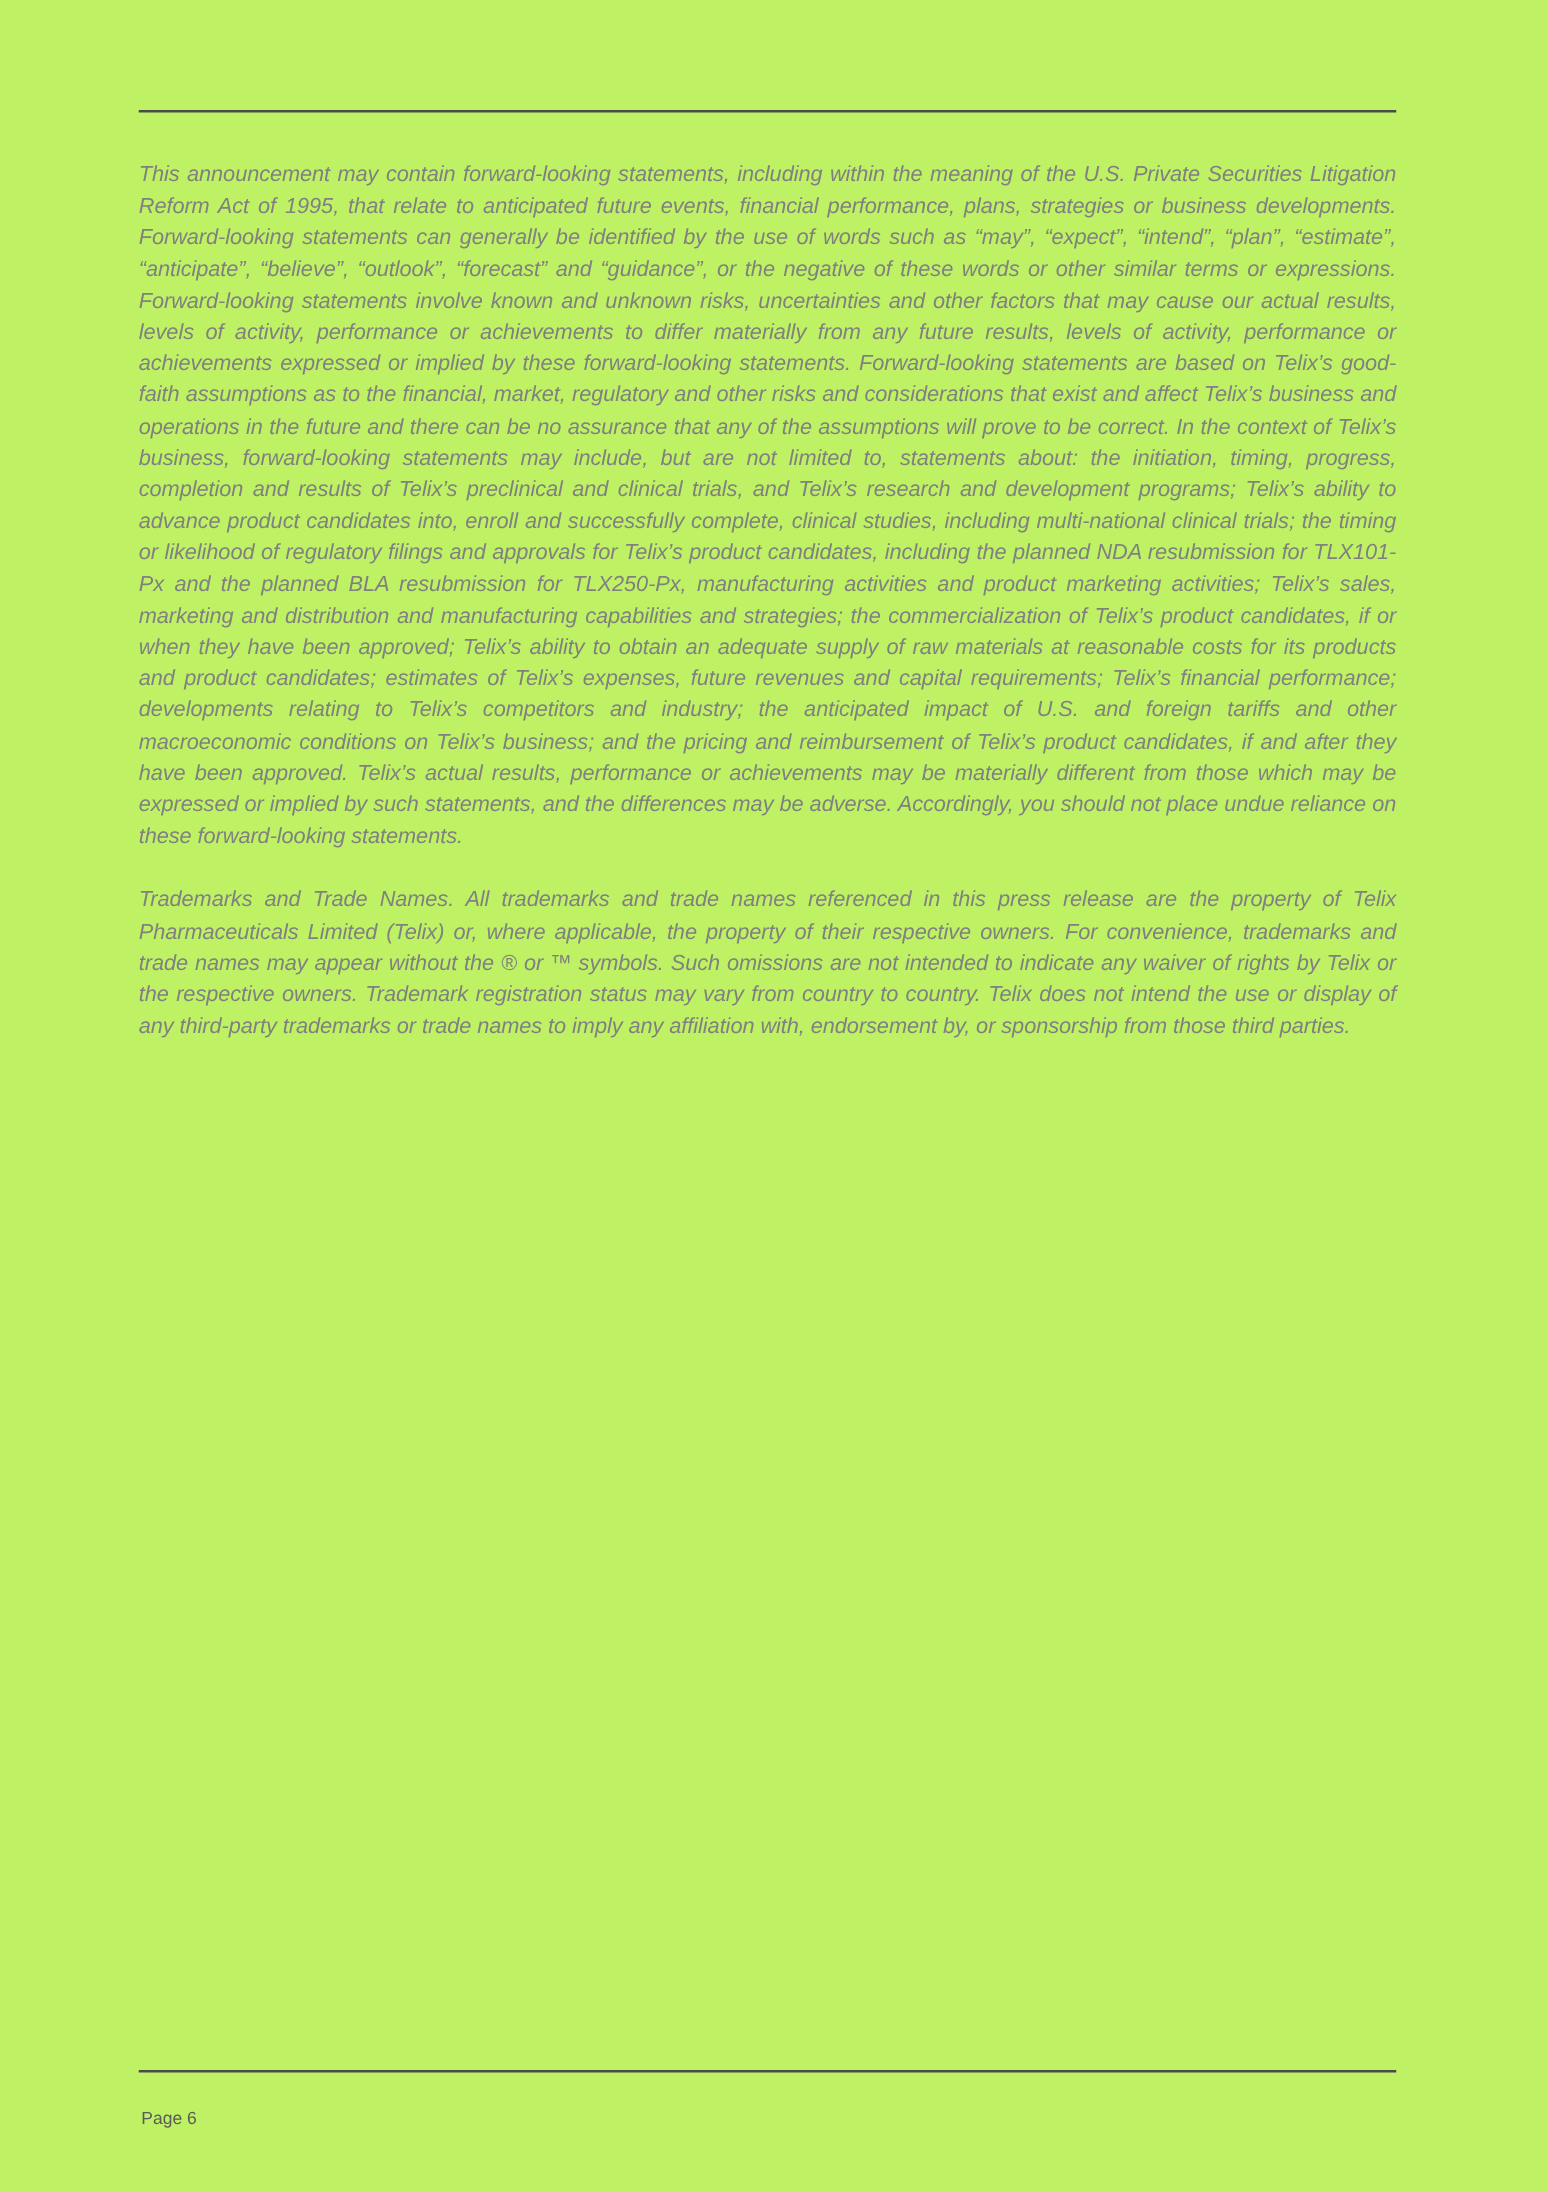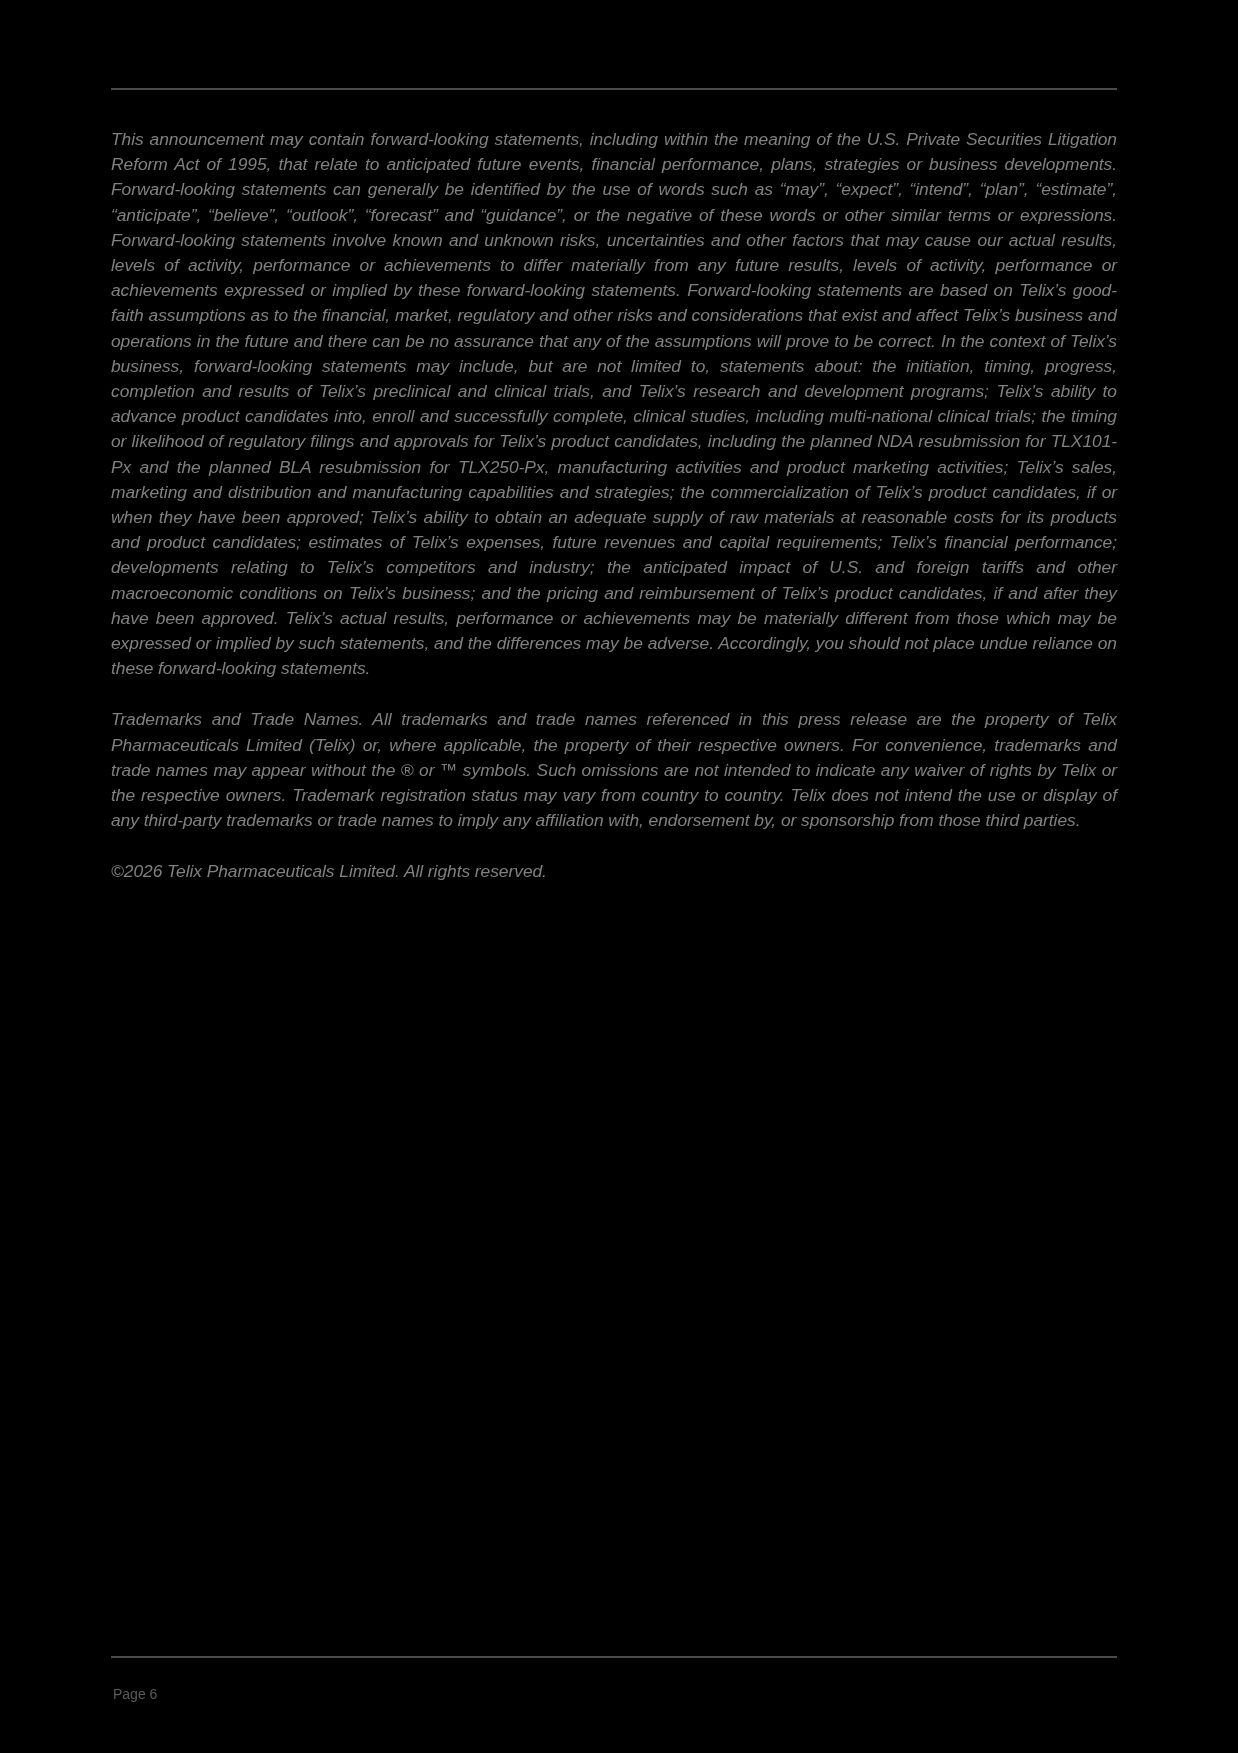--- a/index.html
+++ b/index.html
@@ -5,21 +5,21 @@
   html, body {
     margin: 0;
     padding: 0;
     background: #ffffff;
   }
   .page {
     position: relative;
     width: 1238px;
     height: 1753px;
     margin: 0 auto;
-    background: #000000;
+    background: #bef264;
     box-sizing: border-box;
     font-family: "Liberation Sans", sans-serif;
   }
 
   
   .rule {
     position: absolute;
     left: 111px;
     width: 1006px;
     height: 0;
@@ -71,21 +71,20 @@
 
 <div class="page">
 
   <div class="rule header-rule"></div>
 
   <div class="content">
     <p class="para">This announcement may contain forward-looking statements, including within the meaning of the U.S. Private Securities Litigation Reform Act of 1995, that relate to anticipated future events, financial performance, plans, strategies or business developments. Forward-looking statements can generally be identified by the use of words such as “may”, “expect”, “intend”, “plan”, “estimate”, “anticipate”, “believe”, “outlook”, “forecast” and “guidance”, or the negative of these words or other similar terms or expressions. Forward-looking statements involve known and unknown risks, uncertainties and other factors that may cause our actual results, levels of activity, performance or achievements to differ materially from any future results, levels of activity, performance or achievements expressed or implied by these forward-looking statements. Forward-looking statements are based on Telix’s good-faith assumptions as to the financial, market, regulatory and other risks and considerations that exist and affect Telix’s business and operations in the future and there can be no assurance that any of the assumptions will prove to be correct. In the context of Telix’s business, forward-looking statements may include, but are not limited to, statements about: the initiation, timing, progress, completion and results of Telix’s preclinical and clinical trials, and Telix’s research and development programs; Telix’s ability to advance product candidates into, enroll and successfully complete, clinical studies, including multi-national clinical trials; the timing or likelihood of regulatory filings and approvals for Telix’s product candidates, including the planned NDA resubmission for TLX101-Px and the planned BLA resubmission for TLX250-Px, manufacturing activities and product marketing activities; Telix’s sales, marketing and distribution and manufacturing capabilities and strategies; the commercialization of Telix’s product candidates, if or when they have been approved; Telix’s ability to obtain an adequate supply of raw materials at reasonable costs for its products and product candidates; estimates of Telix’s expenses, future revenues and capital requirements; Telix’s financial performance; developments relating to Telix’s competitors and industry; the anticipated impact of U.S. and foreign tariffs and other macroeconomic conditions on Telix’s business; and the pricing and reimbursement of Telix’s product candidates, if and after they have been approved. Telix’s actual results, performance or achievements may be materially different from those which may be expressed or implied by such statements, and the differences may be adverse. Accordingly, you should not place undue reliance on these forward-looking statements.</p>
 
     <p class="para">Trademarks and Trade Names. All trademarks and trade names referenced in this press release are the property of Telix Pharmaceuticals Limited (Telix) or, where applicable, the property of their respective owners. For convenience, trademarks and trade names may appear without the ® or ™ symbols. Such omissions are not intended to indicate any waiver of rights by Telix or the respective owners. Trademark registration status may vary from country to country. Telix does not intend the use or display of any third-party trademarks or trade names to imply any affiliation with, endorsement by, or sponsorship from those third parties.</p>
 
-    <p class="para copyright">©2026 Telix Pharmaceuticals Limited. All rights reserved.</p>
   </div>
 
   <div class="rule footer-rule"></div>
 
   <div class="footer">
     <span class="page-label">Page 6</span>
   </div>
 
 </div>
 

